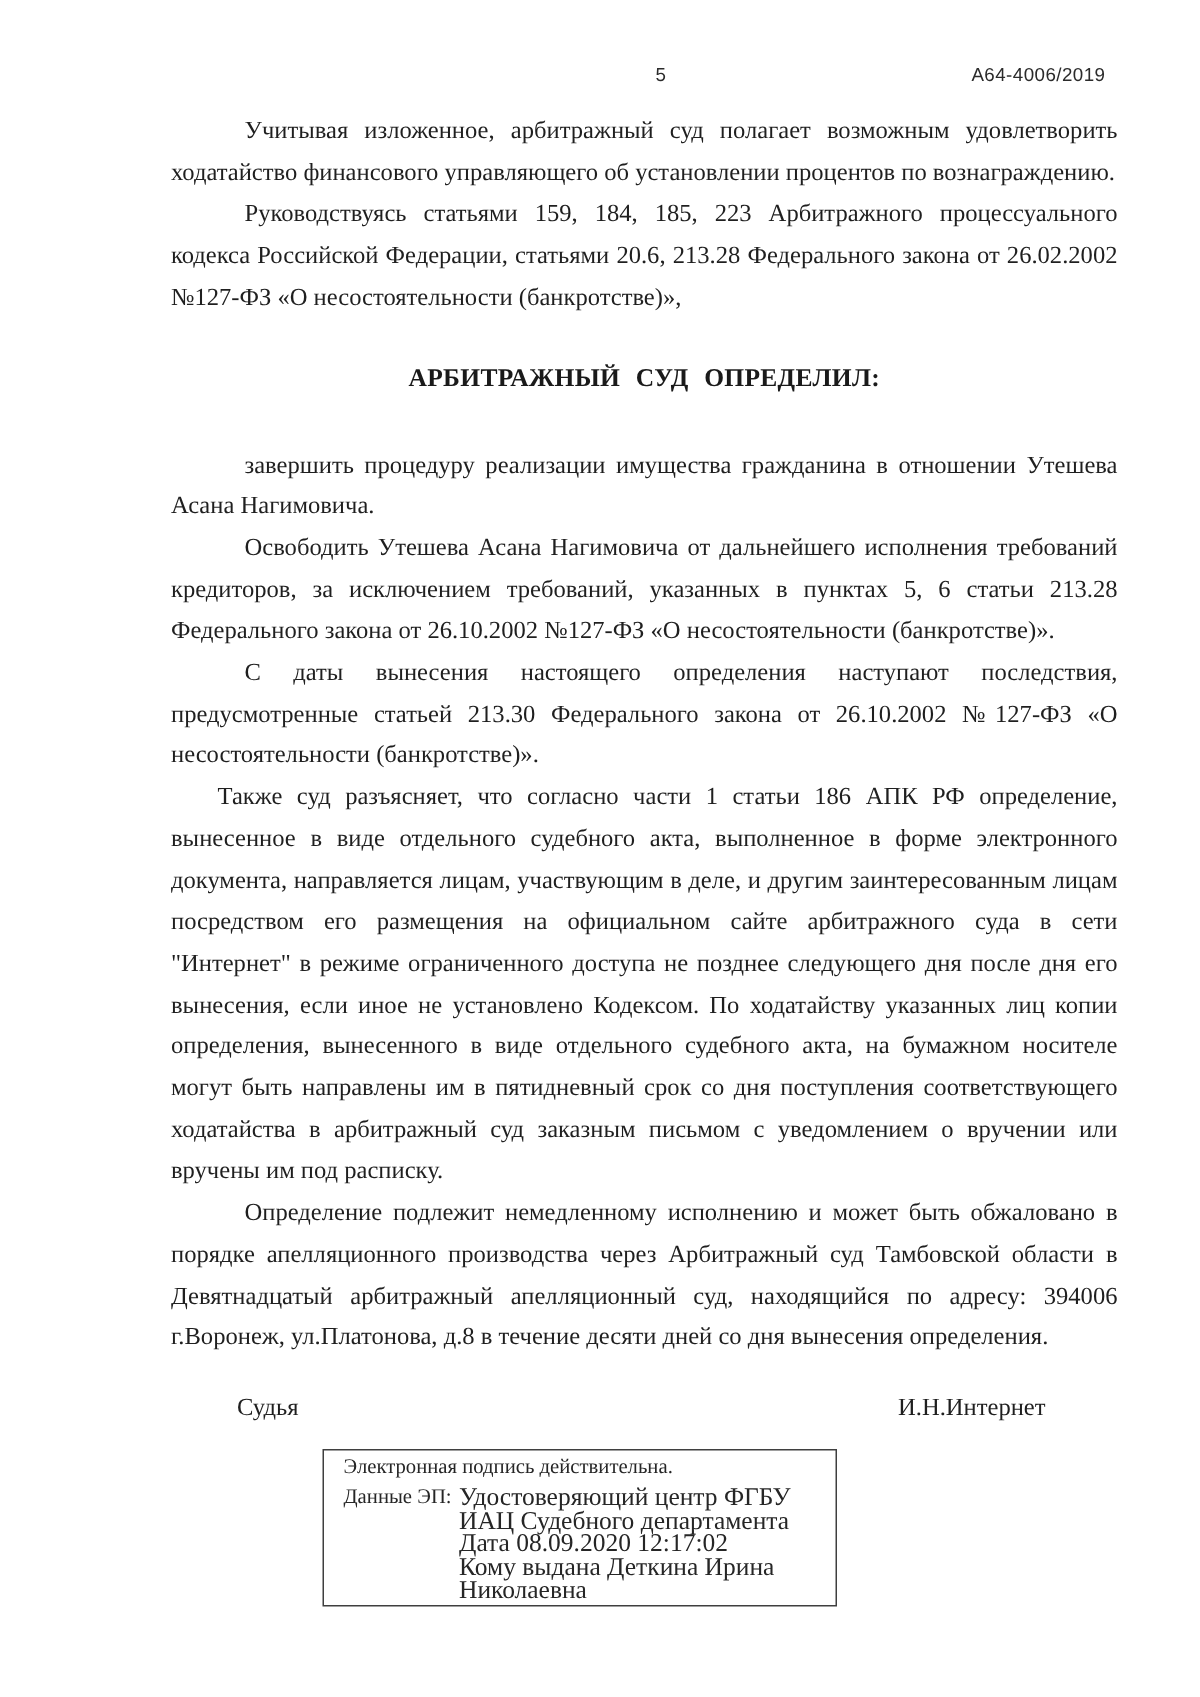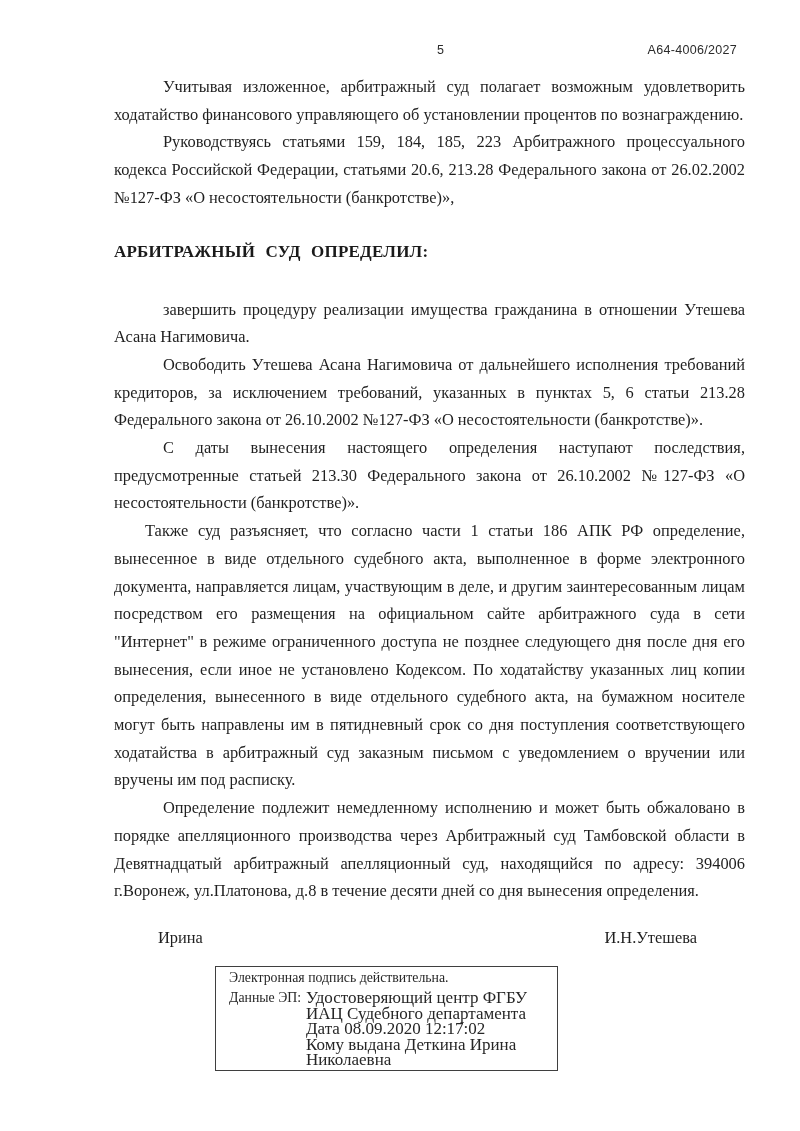--- a/index.html
+++ b/index.html
@@ -42,20 +42,21 @@
     line-height: 27.7px;
     text-align: justify;
     text-indent: 49px;
   }
   .content p.indent-sm { text-indent: 31px; }
   .ruling-heading {
     margin: 30px 0 34px 0;
     font-size: 17px;
     font-weight: bold;
     line-height: 20px;
+    text-align: center;
     word-spacing: 6px;
     letter-spacing: 0.2px;
     color: #1a1a1a;
   }
   .signature-row {
     display: flex;
     justify-content: space-between;
     margin-top: 23px;
     padding-left: 44px;
     padding-right: 48px;
@@ -88,21 +89,21 @@
     line-height: 15.6px;
   }
 </style>
 </head>
 <body>
 
 <div class="page">
 
   <div class="page-number">5</div>
 
-  <div class="case-number">А64-4006/2027</div>
+  <div class="case-number">А64-4006/2019</div>
 
   <div class="content">
 
     <p>Учитывая изложенное, арбитражный суд полагает возможным удовлетворить ходатайство финансового управляющего об установлении процентов по вознаграждению.</p>
 
     <p>Руководствуясь статьями 159, 184, 185, 223 Арбитражного процессуального кодекса Российской Федерации, статьями 20.6, 213.28 Федерального закона от 26.02.2002 №127-ФЗ «О несостоятельности (банкротстве)»,</p>
 
     <div class="ruling-heading">АРБИТРАЖНЫЙ СУД ОПРЕДЕЛИЛ:</div>
 
     <p>завершить процедуру реализации имущества гражданина в отношении Утешева Асана Нагимовича.</p>
@@ -110,22 +111,22 @@
     <p>Освободить Утешева Асана Нагимовича от дальнейшего исполнения требований кредиторов, за исключением требований, указанных в пунктах 5, 6 статьи 213.28 Федерального закона от 26.10.2002 №127-ФЗ «О несостоятельности (банкротстве)».</p>
 
     <p>С даты вынесения настоящего определения наступают последствия, предусмотренные статьей 213.30 Федерального закона от 26.10.2002 №127-ФЗ «О несостоятельности (банкротстве)».</p>
 
 
     <p class="indent-sm">Также суд разъясняет, что согласно части 1 статьи 186 АПК РФ определение, вынесенное в виде отдельного судебного акта, выполненное в форме электронного документа, направляется лицам, участвующим в деле, и другим заинтересованным лицам посредством его размещения на официальном сайте арбитражного суда в сети "Интернет" в режиме ограниченного доступа не позднее следующего дня после дня его вынесения, если иное не установлено Кодексом. По ходатайству указанных лиц копии определения, вынесенного в виде отдельного судебного акта, на бумажном носителе могут быть направлены им в пятидневный срок со дня поступления соответствующего ходатайства в арбитражный суд заказным письмом с уведомлением о вручении или вручены им под расписку.</p>
 
     <p>Определение подлежит немедленному исполнению и может быть обжаловано в порядке апелляционного производства через Арбитражный суд Тамбовской области в Девятнадцатый арбитражный апелляционный суд, находящийся по адресу: 394006 г.Воронеж, ул.Платонова, д.8 в течение десяти дней со дня вынесения определения.</p>
 
     <div class="signature-row">
-      <span>Ирина</span>
-      <span>И.Н.Утешева</span>
+      <span>Судья</span>
+      <span>И.Н.Интернет</span>
     </div>
 
     <div class="stamp">
       <div class="stamp-line1">Электронная подпись действительна.</div>
       <div class="stamp-row">
         <div class="stamp-label">Данные ЭП:</div>
         <div class="stamp-details">
           <div>Удостоверяющий центр ФГБУ ИАЦ Судебного департамента</div>
           <div>Дата 08.09.2020 12:17:02</div>
           <div>Кому выдана Деткина Ирина Николаевна</div>

